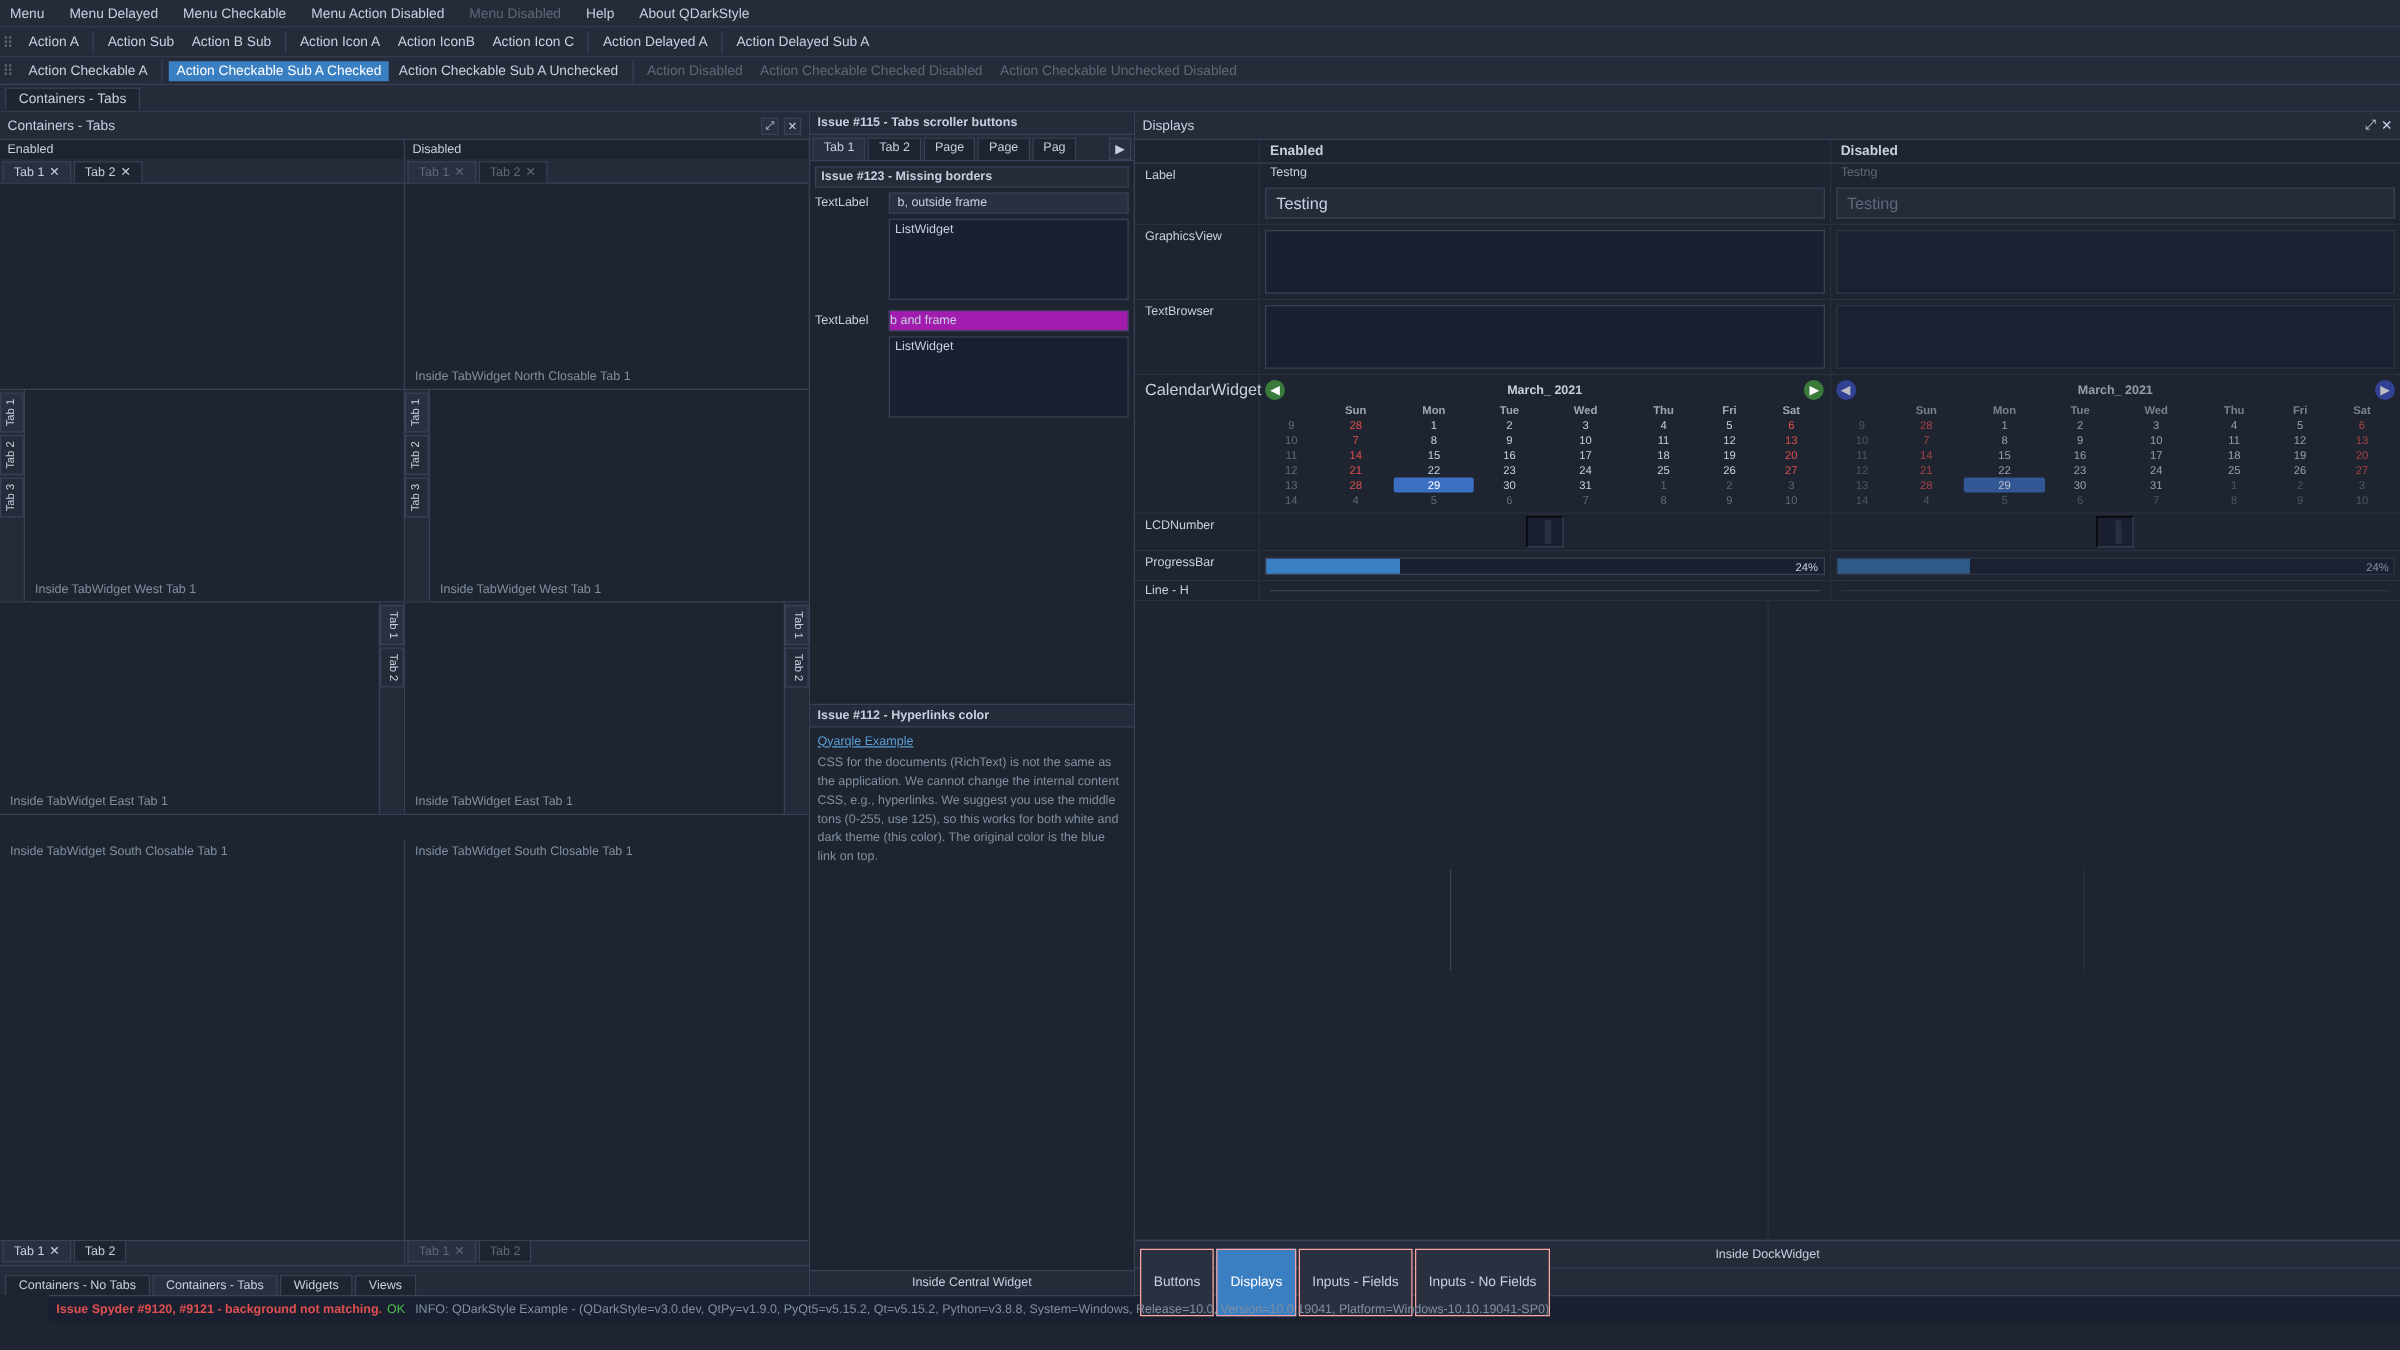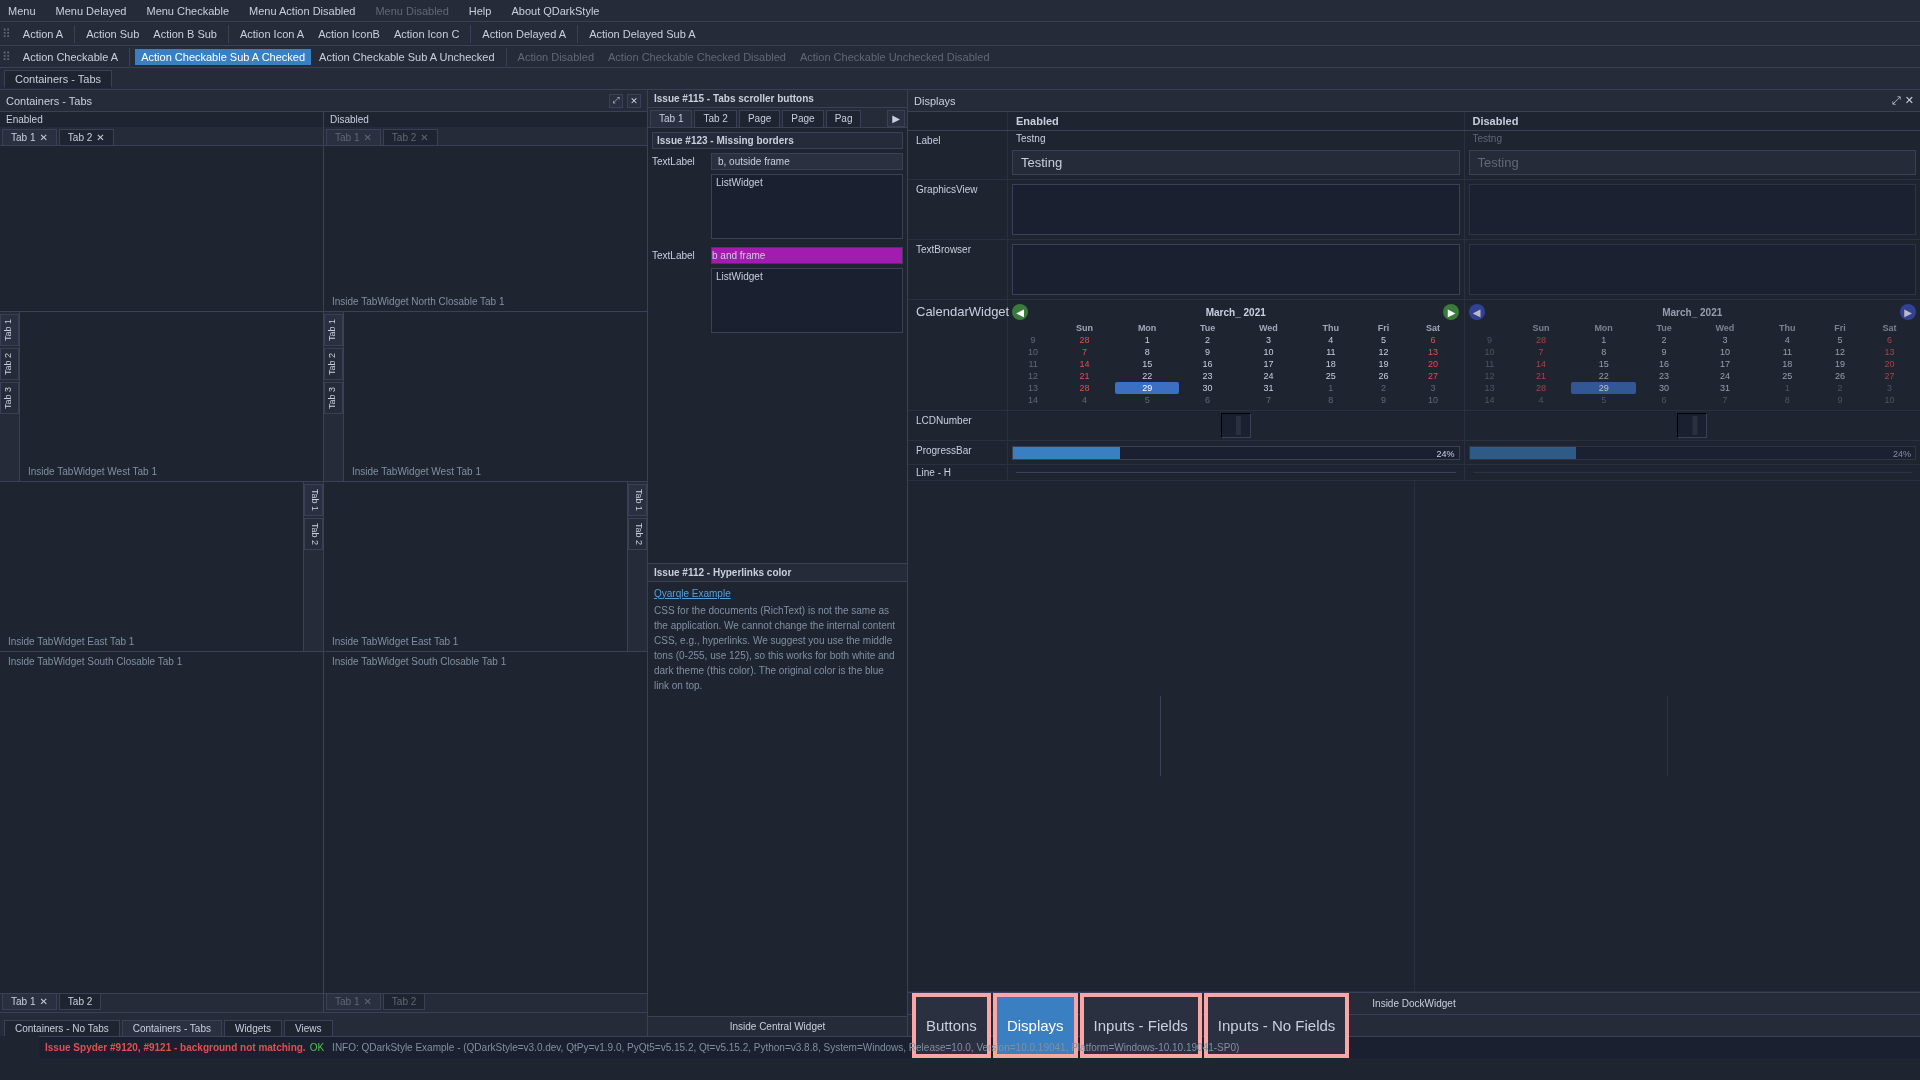--- a/index.html
+++ b/index.html
@@ -307,23 +307,23 @@
       background: #252b38;
       border-top: 1px solid #3a4055;
       display: flex;
       align-items: center;
       padding: 0 4px;
       gap: 2px;
     }
     .nav-btn {
       padding: 20px 10px;
       background: #2a3040;
-      border: 4px solid #fca5a5;
-      cursor: pointer;
-      font-size: 15px;
+      border: 1px solid #fca5a5;
+      cursor: pointer;
+      font-size: 11px;
       color: #c8d0e0;
     }
     .nav-btn.active {
       background: #3a7fc1;
       color: #fff;
     }
 
     
     .status-bar {
       height: 22px;
@@ -373,20 +373,21 @@
       display: flex;
     }
     .row-east {
       height: 170px;
       border-bottom: 1px solid #3a4055;
       display: flex;
     }
     .row-south {
       flex: 1;
       display: flex;
+      margin-top: 20px;
     }
 
     .cell {
       flex: 1;
       border-right: 1px solid #3a4055;
       display: flex;
       flex-direction: column;
     }
     .cell:last-child { border-right: none; }
 

